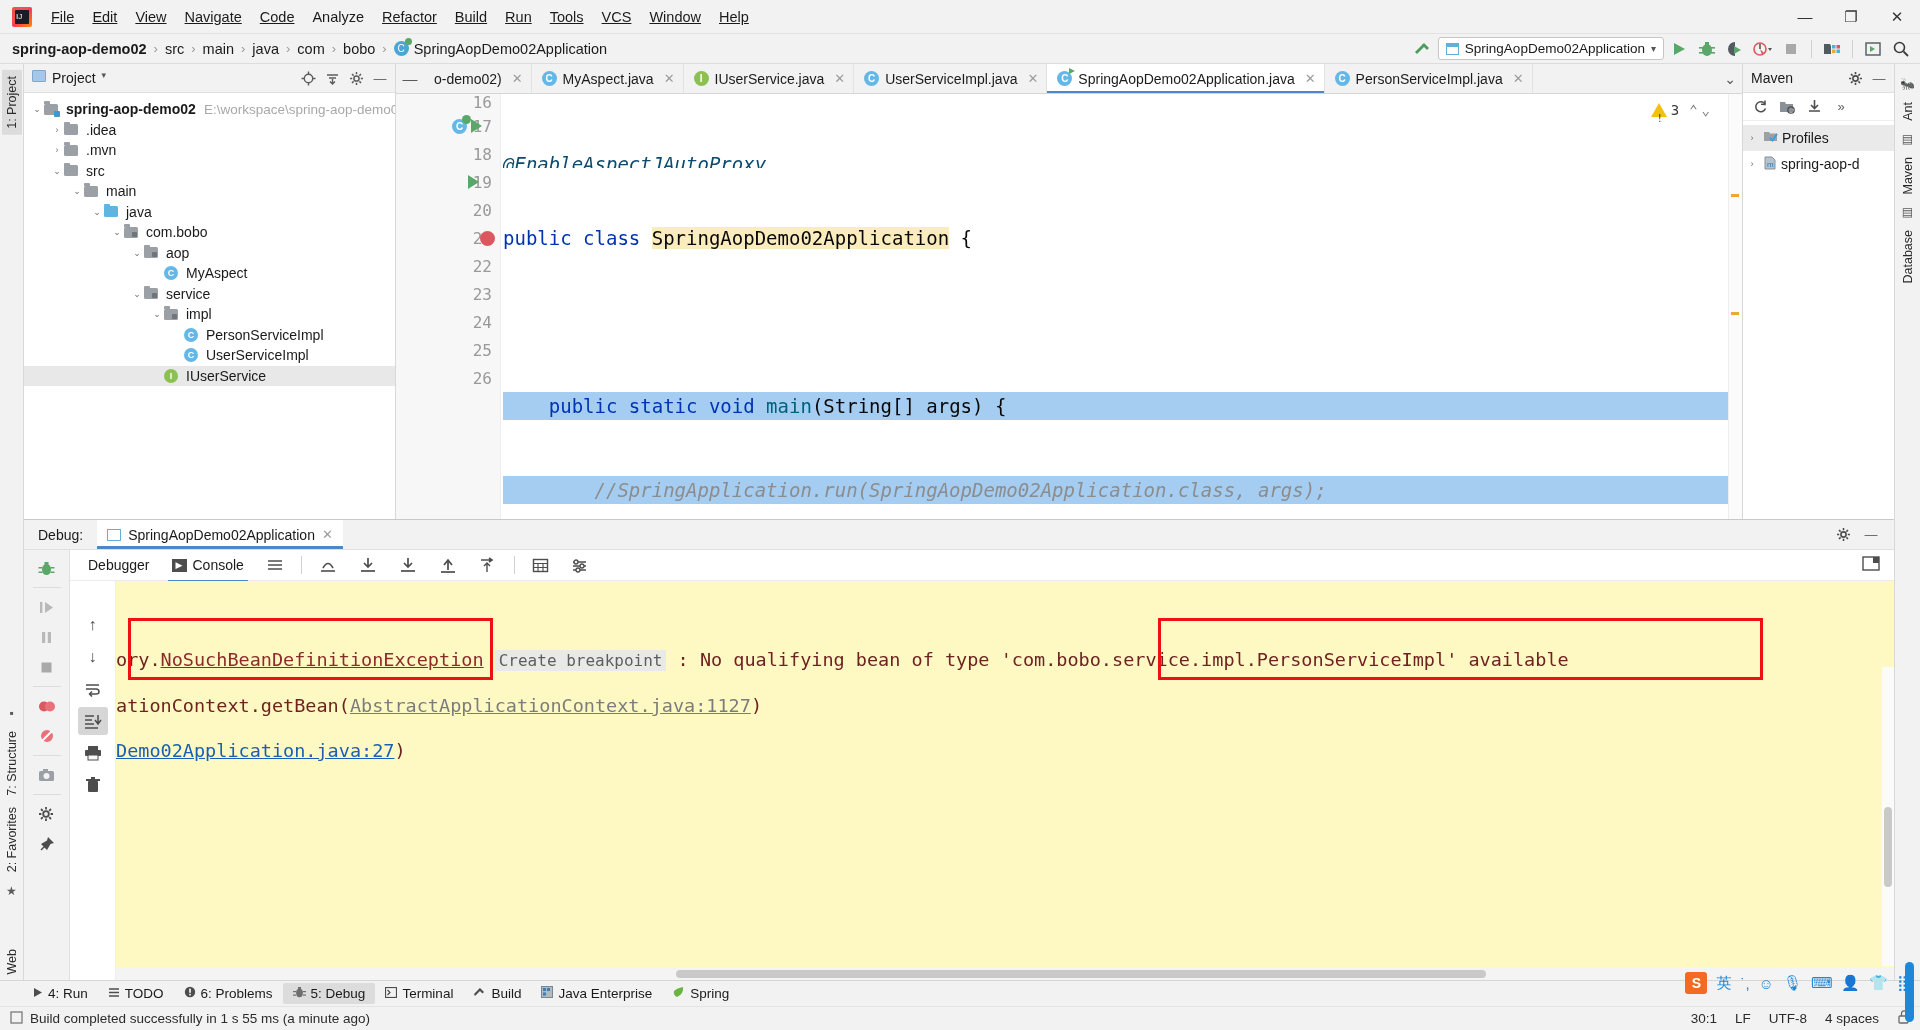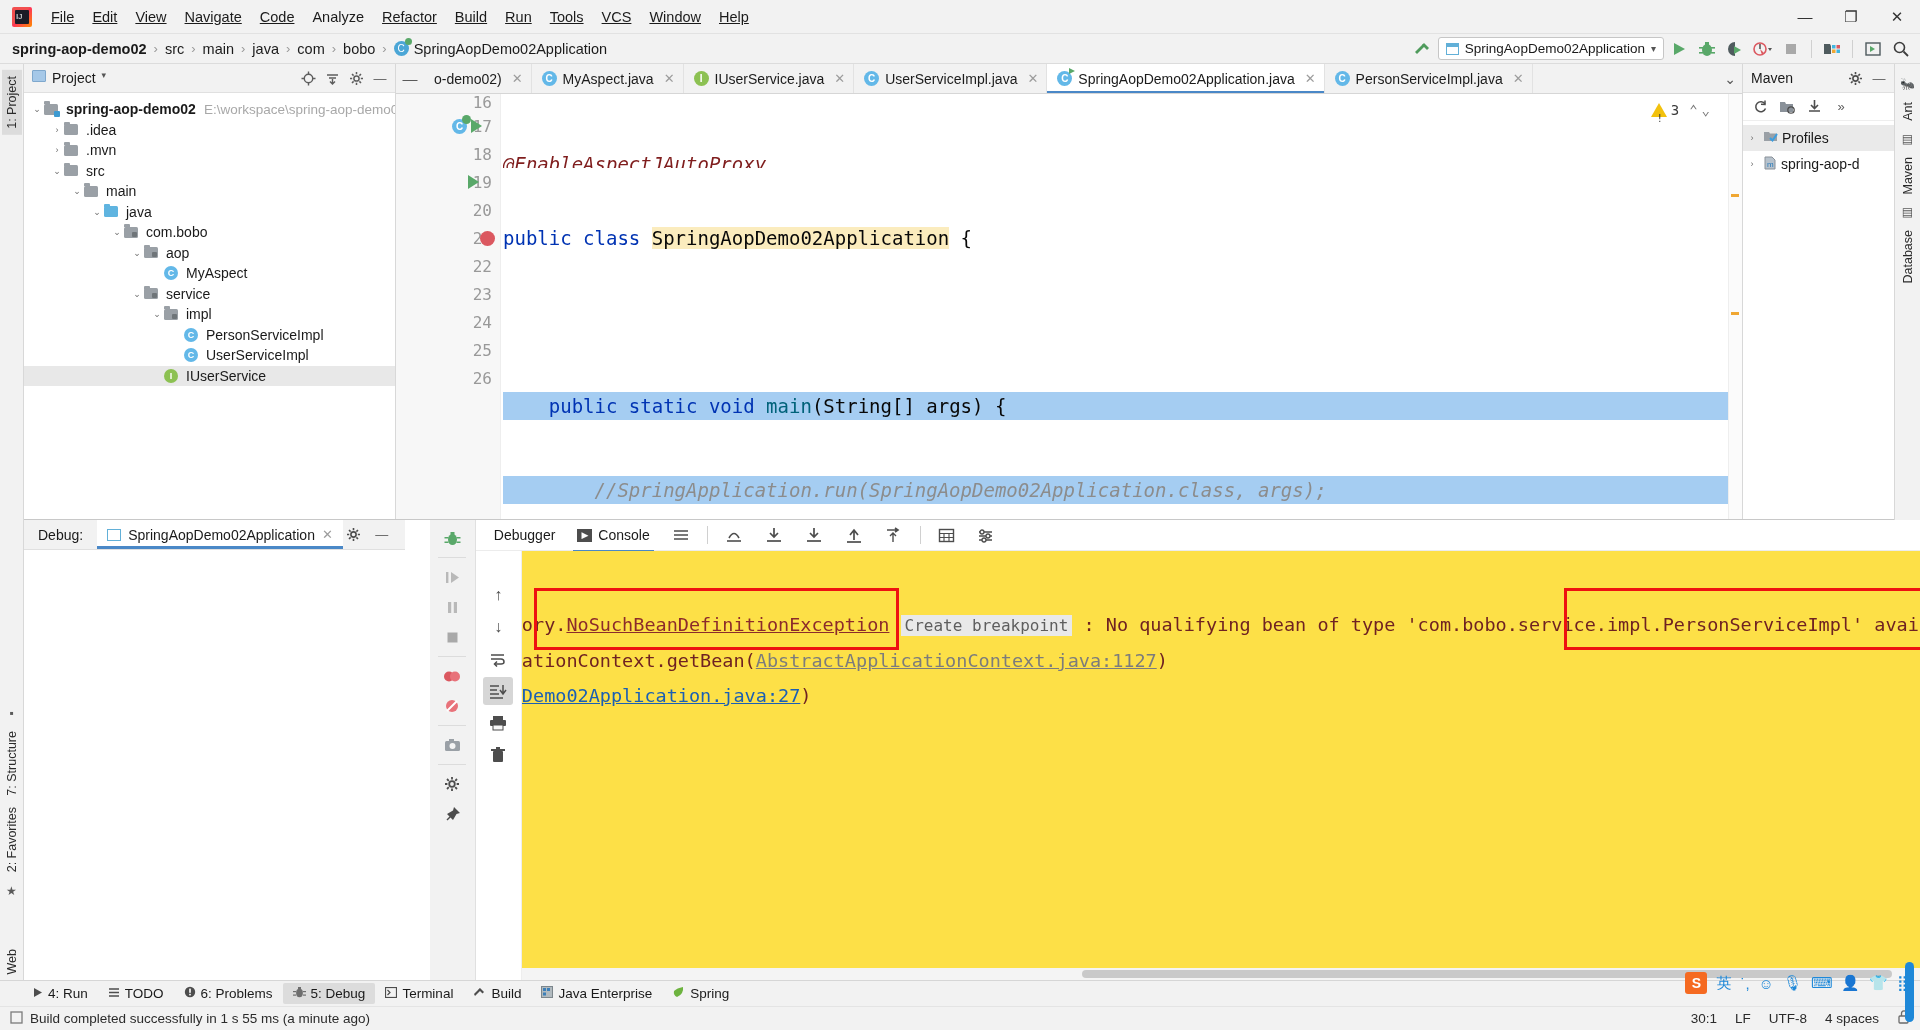--- a/index.html
+++ b/index.html
@@ -195,21 +195,21 @@
   .mv-row { height: 26px; display: flex; align-items: center; padding-left: 2px; gap: 4px; white-space: nowrap;}
   .mv-row.sel { background: #eaeaea; }
   .rightstrip {
     width: 26px; background: #f2f2f2; border-left: 1px solid #d8d8d8; flex: none;
     display: flex; flex-direction: column; align-items: center; padding-top: 8px;
   }
 
   
   .debugwin {
     position: absolute; left: 24px; right: 26px; bottom: 0; top: 455px;
-    background: #fff; border-top: 1px solid #c8c8c8; display: flex; flex-direction: row; gap: 25px;
+    background: #fff; border-top: 1px solid #c8c8c8; display: flex; flex-direction: column;
   }
   .dbg-head {
     height: 30px; background: #f2f2f2; display: flex; align-items: center; padding-left: 14px;
     border-bottom: 1px solid #e0e0e0; gap: 0; font-size: 14px;
   }
   .dbg-title { margin-right: 14px; }
   .dbg-tab {
     display: flex; align-items: center; gap: 7px; padding: 0 10px; height: 100%;
     position: relative; background: #fff;
   }
@@ -226,22 +226,22 @@
               display:flex; flex-direction:column; align-items:center; gap: 4px;}
   .dbg-col2 .si { width: 30px; height: 28px; display:flex; align-items:center; justify-content:center; color:#4d4d4d; font-size: 16px;}
   .dbg-col2 .si.act { background:#d6d6d6; border-radius:3px;}
   .dbg-tabsrow {
     height: 31px; background:#fff; display:flex; align-items:center; gap: 2px; padding-left: 8px;
     border-bottom: 1px solid #ececec; font-size: 14px;
   }
   .dtab { padding: 3px 10px; position: relative; display:flex; align-items:center; gap:6px;}
   .dtab.active::after { content:""; position:absolute; left:6px; right:6px; bottom:-7px; height:3px; background:#4a88c7;}
   .console {
-    flex: 1; background: #fde047; position: relative; overflow: hidden;
-    font-family: "DejaVu Sans Mono", monospace; font-size: 18.5px; line-height: 35px;
+    flex: 1; background: #fef9c3; position: relative; overflow: hidden;
+    font-family: "DejaVu Sans Mono", monospace; font-size: 18.5px; line-height: 45px;
     color: #6f2222; padding-top: 56px;
   }
   .cl { white-space: pre; padding-left: 0; }
   .lnk { color: #7c7c7c; text-decoration: underline; }
   .lnk.blue { color: #1a5fb4; text-decoration: underline; }
   .lnk.red { color: #8c2b2b; text-decoration: underline; }
   .chip { background: #e9e9e9; color: #5e5e5e; padding: 1px 4px; font-size: 16px; }
   .navy { color: #25258c; }
   .redbox {
     position: absolute; border: 3px solid #ee1111; pointer-events: none;
@@ -606,21 +606,21 @@
           </div>
           <div class="gmark" style="top:74px;left:72px">
             <span class="playicon"></span>
           </div>
           <div class="gmark" style="top:130px;left:84px">
             <span class="bp"></span>
           </div>
         </div>
 
         <div class="code">
-          <div class="cline" style="height:18px;overflow:hidden"><span class="cmt" style="color:#7f1d1d">@EnableAspectJAutoProxy</span></div>
+          <div class="cline" style="height:18px;overflow:hidden"><span class="cmt" style="color:#0c4a6e">@EnableAspectJAutoProxy</span></div>
           <div class="cline"><span class="kw">public class </span><span class="hl-name plain">SpringAopDemo02Application</span><span class="plain"> {</span></div>
           <div class="cline"></div>
           <div class="cline hl-sel"><span class="plain">    </span><span class="kw">public static void </span><span class="plain" style="color:#00627a">main</span><span class="plain">(String[] args) {</span></div>
           <div class="cline hl-sel"><span class="cmt">        //SpringApplication.run(SpringAopDemo02Application.class, args);</span></div>
           <div class="cline hl-sel"><span class="plain">        ApplicationContext ac = </span><span class="kw">new </span><span class="plain">AnnotationConfigApplicationContext(SpringAopDe</span></div>
           <div class="cline hl-sel"><span class="plain">        IUserService bean = ac.getBean(IUserService.</span><span class="kw">class</span><span class="plain">);</span></div>
           <div class="cline hl-sel"><span class="plain">        bean.log1();</span></div>
           <div class="cline hl-sel"><span class="plain">        System.</span><span class="plain" style="color:#871094;font-style:italic">out</span><span class="plain">.println(</span><span class="str">"-------------------"</span><span class="plain">);</span></div>
           <div class="cline hl-sel"><span class="plain">        bean.log2();</span></div>
           

